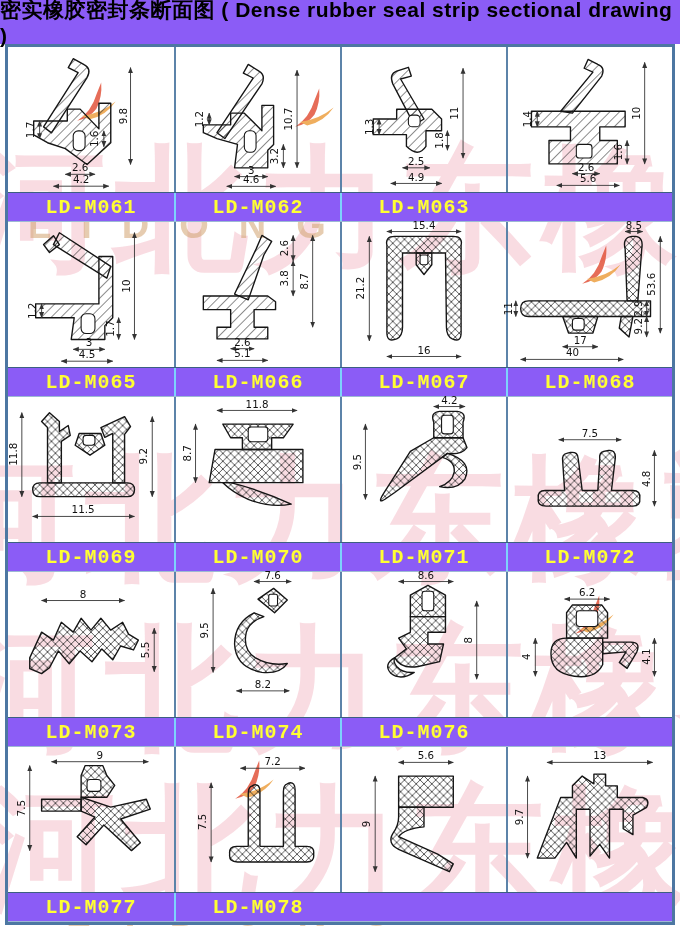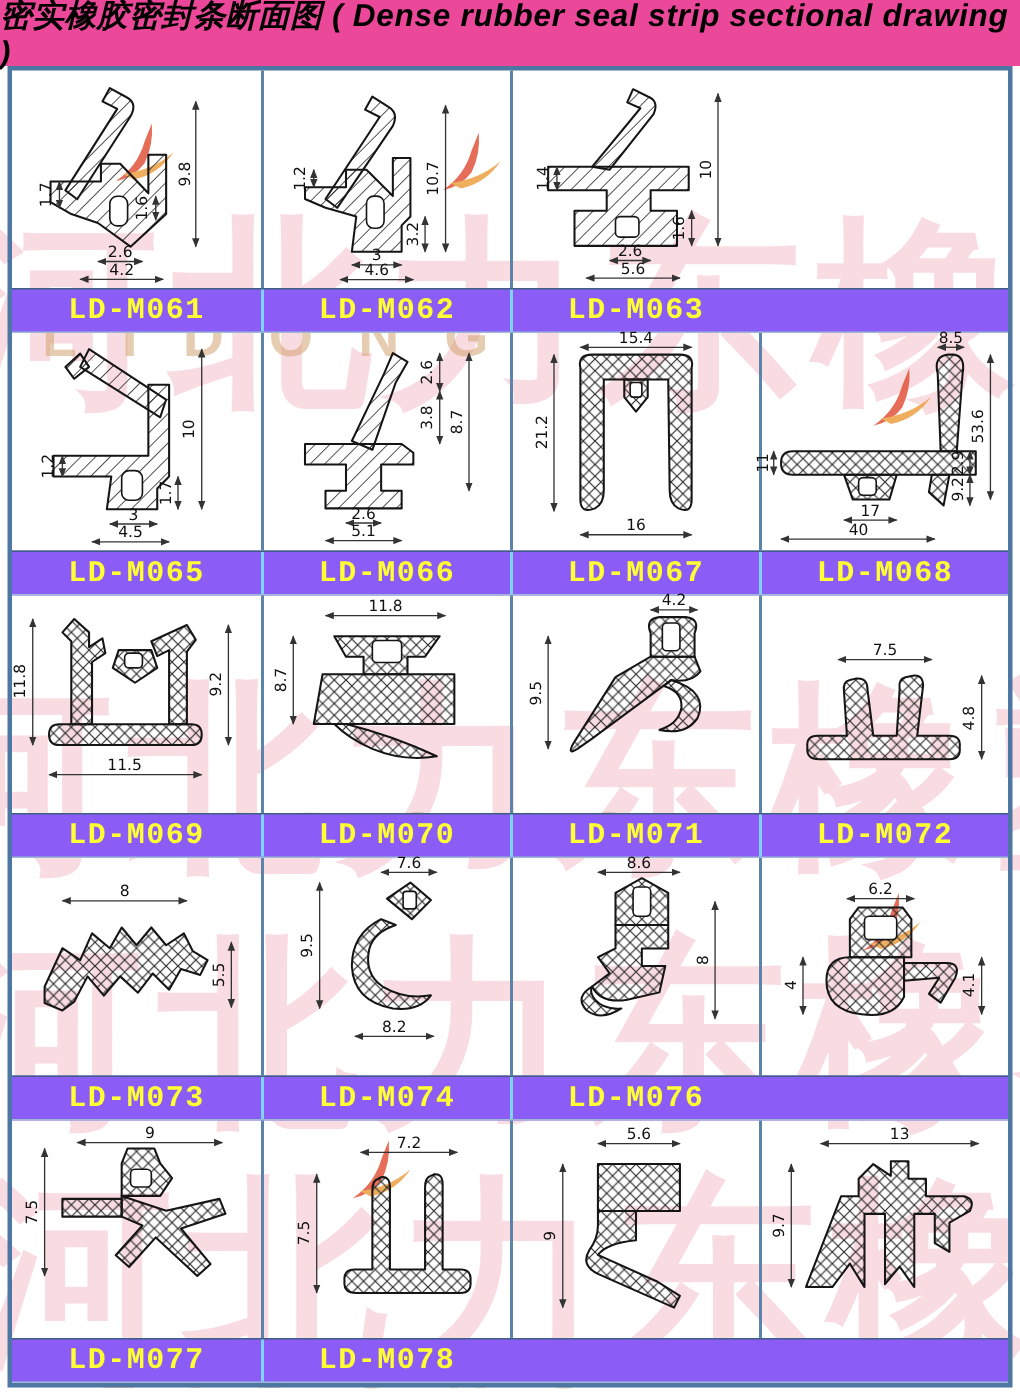--- a/index.html
+++ b/index.html
@@ -2,23 +2,23 @@
 <html><head>
 <meta charset="utf-8">
 <style>
   * { box-sizing: border-box; }
   html,body { margin:0; padding:0; }
   body {
     width:680px; height:929px; background:#ffffff; position:relative; overflow:hidden;
     font-family:"Liberation Sans", sans-serif;
   }
   .title {
-    position:relative; z-index:3; height:44px; background:#ec4899;
+    position:relative; z-index:3; height:44px; background:#8b5cf6;
     display:flex; align-items:center; justify-content:center;
-    font-weight:bold; font-size:21px; color:#000; letter-spacing:.5px;font-style:italic;
+    font-weight:bold; font-size:21px; color:#000; letter-spacing:.5px;
   }
   
   .watermark { position:absolute; inset:0; z-index:1; pointer-events:none; }
   .wm-cn {
     position:absolute; white-space:nowrap; font-family:"DejaVu Serif", serif;
     font-weight:bold; font-size:135px; letter-spacing:8px; color:rgba(228,110,134,.24);
   }
   .wm-brand {
     position:absolute; white-space:nowrap; font-weight:bold;
     color:rgba(210,162,112,.55);
@@ -140,20 +140,41 @@
           <line class="dl" x1="60" y1="131" x2="94" y2="131"></line>
             <text class="dt" x="77" y="128">3</text>
           <line class="dl" x1="52" y1="141" x2="102" y2="141"></line>
             <text class="dt" x="77" y="138">4.6</text>
         </g>
       </svg>
     </div>
     <div class="cell">
       <svg class="draw" viewBox="0 0 168 145">
         <g>
+          <path class="pr" d="M74 78 L52 36 Q48 26 56 23 L68 19 L71 28 L60 31 L84 72 Z"></path>
+          <path class="pr" d="M32 72 L56 72 L56 62 L92 62 L102 72 L102 84 L86 84 L86 100 Q78 112 66 100 L66 88 L32 88 Z"></path>
+          <rect class="sl" x="68" y="68" width="12" height="12" rx="4"></rect>
+        </g>
+        <g>
+          <line class="dl" x1="124" y1="20" x2="124" y2="112"></line>
+            <text class="dt" x="119" y="66" transform="rotate(-90 119 66)">11</text>
+          <line class="dl" x1="38" y1="72" x2="38" y2="88"></line>
+            <text class="dt" x="32" y="80" transform="rotate(-90 32 80)">1.3</text>
+          <line class="dl" x1="108" y1="84" x2="108" y2="104"></line>
+            <text class="dt" x="103" y="94" transform="rotate(-90 103 94)">1.8</text>
+          <line class="dl" x1="62" y1="122" x2="90" y2="122"></line>
+            <text class="dt" x="76" y="119">2.5</text>
+          <line class="dl" x1="50" y1="138" x2="102" y2="138"></line>
+            <text class="dt" x="76" y="135">4.9</text>
+        </g>
+      </svg>
+    </div>
+    <div class="cell">
+      <svg class="draw" viewBox="0 0 168 145">
+        <g>
           <path class="pr" d="M66 66 L96 28 Q100 19 92 16 L82 11 L78 20 L87 24 L54 64 Z"></path>
           <path class="pr" d="M24 64 L120 64 L120 80 L94 80 L94 94 L112 94 L112 118 L42 118 L42 94 L64 94 L64 80 L24 80 Z"></path>
           <rect class="sl" x="70" y="98" width="16" height="14" rx="3"></rect>
         </g>
         <g>
           <line class="dl" x1="140" y1="14" x2="140" y2="118"></line>
             <text class="dt" x="135" y="66" transform="rotate(-90 135 66)">10</text>
           <line class="dl" x1="30" y1="64" x2="30" y2="80"></line>
             <text class="dt" x="24" y="72" transform="rotate(-90 24 72)">1.4</text>
           <line class="dl" x1="122" y1="94" x2="122" y2="118"></line>

